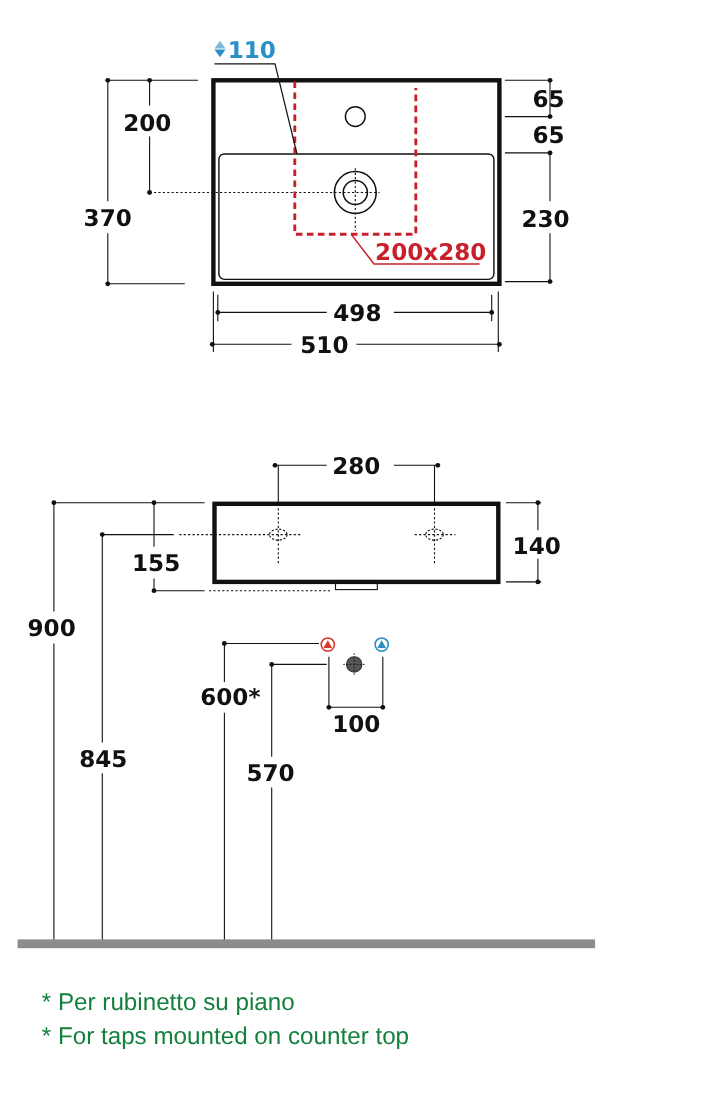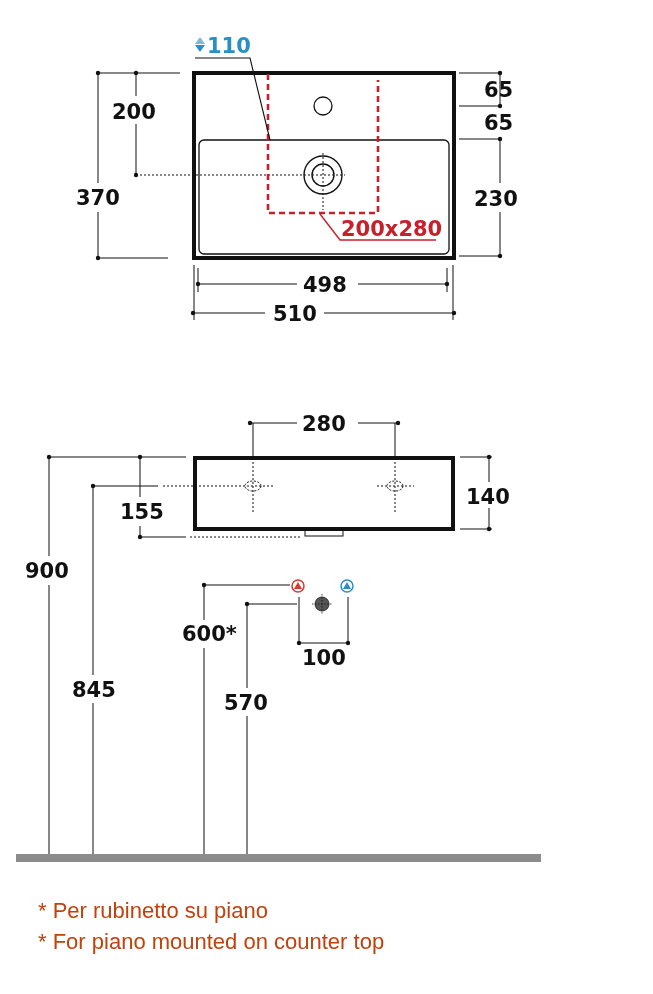--- a/index.html
+++ b/index.html
@@ -1,21 +1,21 @@
 <!DOCTYPE html>
 <html><head>
 <meta charset="utf-8">
 <style>
   html, body { margin: 0; padding: 0; background: #ffffff; }
   body { width: 653px; height: 994px; position: relative; overflow: hidden; }
   svg { position: absolute; left: 0; top: 0; }
   .dim { font-family: "DejaVu Sans", sans-serif; font-weight: bold; font-size: 21px; fill: #111111; }
   .blue { fill: #2a8fc6; }
   .red { fill: #c8202b; }
-  .notes { position: absolute; left: 38px; top: 895px; font-family: "Liberation Sans", sans-serif; font-size: 22px; color: #c2410c; line-height: 31px; }
+  .notes { position: absolute; left: 38px; top: 895px; font-family: "Liberation Sans", sans-serif; font-size: 22px; color: #15803d; line-height: 31px; }
   .notes div { white-space: nowrap; }
 </style>
 </head>
 <body>
 
 <svg width="653" height="994" viewBox="0 0 653 994">
   <defs>
     <marker id="dot" markerWidth="6" markerHeight="6" refX="3" refY="3">
       <circle cx="3" cy="3" r="2.2" fill="#111"></circle>
     </marker>
@@ -144,14 +144,14 @@
     <line x1="348" y1="597" x2="348" y2="643" stroke="#111" stroke-width="1"></line>
     <line x1="299" y1="643" x2="348" y2="643" stroke="#111" stroke-width="1" marker-start="url(#dot)" marker-end="url(#dot)"></line>
     <text x="302" y="665" class="dim">100</text>
 
     <rect x="16" y="854" width="525" height="8" fill="#8c8c8c"></rect>
   </g>
 </svg>
 
 <div class="notes">
   <div>* Per rubinetto su piano</div>
-  <div>* For piano mounted on counter top</div>
+  <div>* For taps mounted on counter top</div>
 </div>
 
 </body></html>

